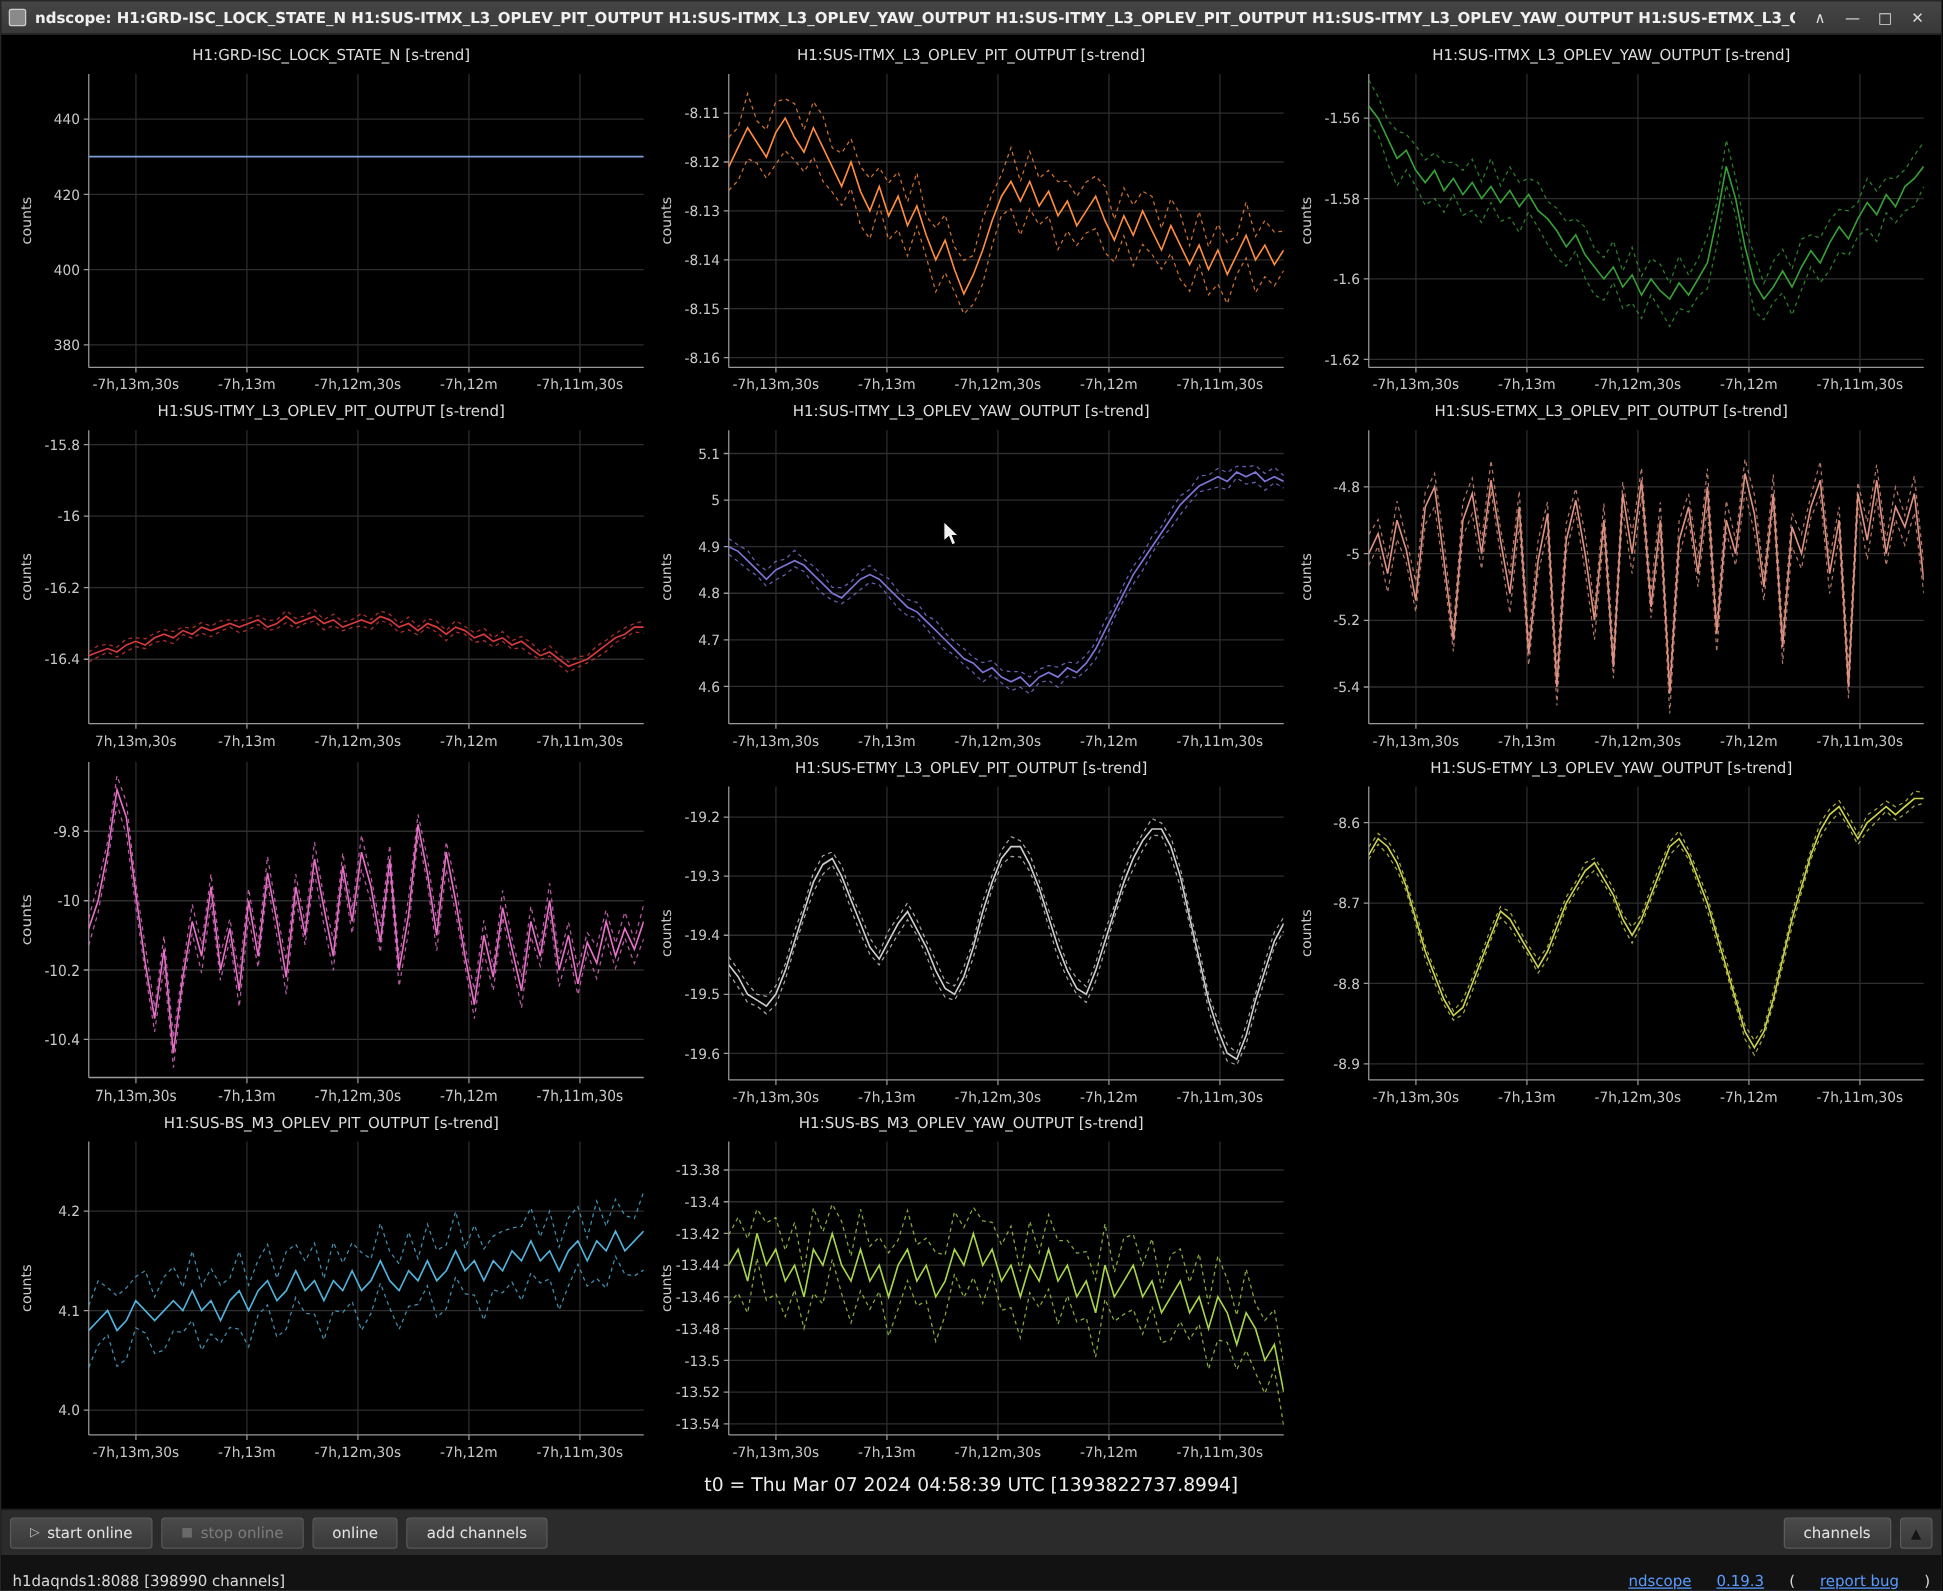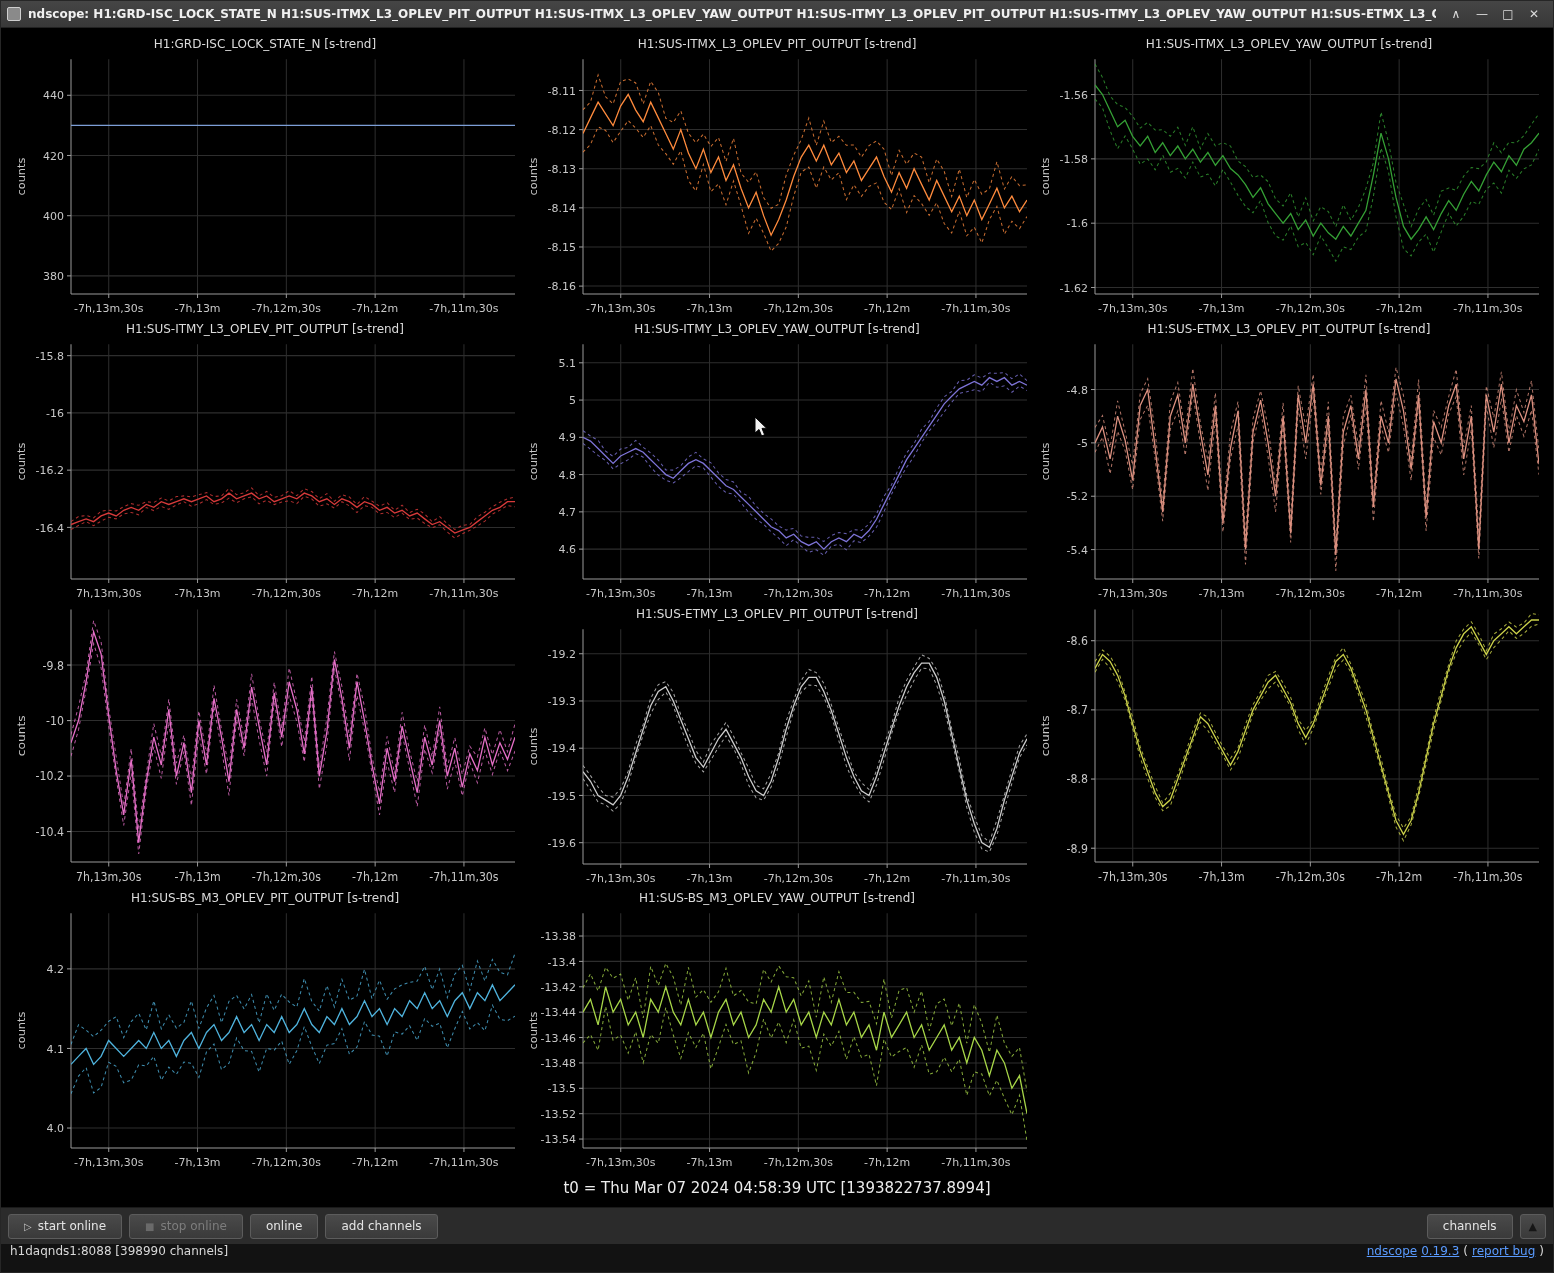--- a/index.html
+++ b/index.html
@@ -17,22 +17,22 @@
   .chart-svg text{fill:#c8c8c8;font-size:11px;font-family:"DejaVu Sans",sans-serif;}
   .t0-label{color:#ececec;font-size:15px;text-align:center;height:34px;line-height:30px;flex:none;}
   .toolbar{height:36px;background:#2b2b2b;display:flex;align-items:center;gap:7px;padding:0 7px;flex:none;border-top:1px solid #1a1a1a;}
   .btn{background:linear-gradient(#4a4a4a,#3a3a3a);border:1px solid #5c5c5c;border-radius:3px;color:#e4e4e4;font-size:12px;height:25px;padding:0 15px;font-family:inherit;display:inline-flex;align-items:center;gap:6px;cursor:default;}
   .btn .bicon{font-size:10px;color:#c0c0c0;}
   .btn.disabled{color:#7d7d7d;}
   .btn.disabled .bicon{color:#6a6a6a;}
   .spacer{flex:1;}
   .btn.expander{padding:0 8px;}
   .btn.expander .bicon{color:#161616;font-size:11px;}
-  .statusbar{height:28px;display:flex;align-items:flex-start;padding:0 9px;color:#d8d8d8;font-size:12px;flex:none;background:#121212;}
-  .statusbar .right{margin-left:auto;display:flex;gap:4px;align-items:center;}
+  .statusbar{height:28px;display:flex;align-items:flex-end;padding:0 9px;color:#d8d8d8;font-size:12px;flex:none;background:#121212;}
+  .statusbar .right{margin-left:auto;display:flex;gap:20px;align-items:center;}
   a.link{color:#5a9bff;text-decoration:underline;cursor:pointer;}
   .cursor-wrap{position:absolute;left:753px;top:415px;z-index:10;pointer-events:none;}
 </style>
 </head>
 <body>
 
 <div class="window">
 
   <div class="titlebar">
     <span class="win-icon"></span>
@@ -420,20 +420,21 @@
           <text x="12" y="122.5" text-anchor="middle" transform="rotate(-90 12 118.5)">counts</text>
           <g clip-path="url(#clip7)">
             <path d="M62.0,136.8L69.5,146.6L77.1,157.7L84.6,165.8L92.1,167.4L99.6,159.4L107.2,142.3L114.7,116.5L122.2,97.1L129.7,71.7L137.3,58.6L144.8,55.7L152.3,66.2L159.8,87.9L167.4,104.0L174.9,122.3L182.4,133.5L189.9,116.4L197.5,106.0L205.0,95.1L212.5,108.3L220.0,124.5L227.6,139.3L235.1,156.0L242.6,159.3L250.1,144.6L257.7,124.6L265.2,93.7L272.7,73.6L280.2,54.5L287.8,43.9L295.3,47.0L302.8,57.3L310.3,77.9L317.9,100.5L325.4,121.4L332.9,143.0L340.4,153.4L348.0,159.9L355.5,141.9L363.0,116.7L370.5,97.3L378.1,71.3L385.6,54.5L393.1,41.6L400.6,29.8L408.2,33.3L415.7,44.2L423.2,68.0L430.7,101.2L438.3,130.2L445.8,165.6L453.3,186.0L460.8,204.7L468.4,211.0L475.9,189.5L483.4,165.5L490.9,140.6L498.5,117.7L506.0,106.2" fill="none" stroke="#cccccc" stroke-width="1" stroke-dasharray="3,3" opacity="0.8"></path>
             <path d="M62.0,149.6L69.5,160.3L77.1,172.2L84.6,174.9L92.1,180.9L99.6,173.9L107.2,154.6L114.7,129.4L122.2,107.2L129.7,86.8L137.3,72.9L144.8,65.8L152.3,79.3L159.8,100.1L167.4,119.0L174.9,134.9L182.4,143.0L189.9,131.4L197.5,119.2L205.0,108.1L212.5,120.1L220.0,135.4L227.6,155.7L235.1,168.1L242.6,170.4L250.1,157.6L257.7,137.2L265.2,109.3L272.7,84.0L280.2,65.7L287.8,59.1L295.3,59.5L302.8,70.8L310.3,88.2L317.9,113.3L325.4,137.4L332.9,153.6L340.4,165.7L348.0,172.1L355.5,155.7L363.0,131.5L370.5,106.4L378.1,84.6L385.6,68.7L393.1,54.4L400.6,42.8L408.2,43.0L415.7,59.2L423.2,82.3L430.7,111.8L438.3,143.1L445.8,177.4L453.3,201.3L460.8,217.4L468.4,220.5L475.9,204.2L483.4,178.6L490.9,154.1L498.5,129.2L506.0,116.8" fill="none" stroke="#cccccc" stroke-width="1" stroke-dasharray="3,3" opacity="0.8"></path>
             <path d="M62.0,142.9L69.5,152.1L77.1,165.8L84.6,170.3L92.1,174.9L99.6,165.8L107.2,147.5L114.7,124.7L122.2,101.8L129.7,79.0L137.3,65.3L144.8,60.7L152.3,74.4L159.8,92.7L167.4,111.0L174.9,129.2L182.4,138.4L189.9,124.7L197.5,111.0L205.0,101.8L212.5,115.5L220.0,129.2L227.6,147.5L235.1,161.2L242.6,165.8L250.1,152.1L257.7,129.2L265.2,101.8L272.7,79.0L280.2,60.7L287.8,51.6L295.3,51.6L302.8,65.3L310.3,83.6L317.9,106.4L325.4,129.2L332.9,147.5L340.4,161.2L348.0,165.8L355.5,147.5L363.0,124.7L370.5,101.8L378.1,79.0L385.6,60.7L393.1,47.0L400.6,37.9L408.2,37.9L415.7,51.6L423.2,74.4L430.7,106.4L438.3,138.4L445.8,170.3L453.3,193.2L460.8,211.4L468.4,216.0L475.9,197.7L483.4,170.3L490.9,147.5L498.5,124.7L506.0,111.0" fill="none" stroke="#cccccc" stroke-width="1.3"></path>
           </g>
         </svg>
     </div>
 
     <div class="chart-cell">
+      <div class="chart-title">H1:SUS-ETMY_L3_OPLEV_YAW_OUTPUT [s-trend]</div>
       <svg class="chart-svg" viewBox="0 0 512 256" preserveAspectRatio="none">
           <defs>
             <clipPath id="clip8">
               <rect x="62" y="5" width="444" height="227"></rect>
             </clipPath>
           </defs>
           <line x1="99.74000000000001" y1="5" x2="99.74000000000001" y2="232" stroke="#2e2e2e" stroke-width="1"></line>
           <line x1="188.54" y1="5" x2="188.54" y2="232" stroke="#2e2e2e" stroke-width="1"></line>
           <line x1="277.34000000000003" y1="5" x2="277.34000000000003" y2="232" stroke="#2e2e2e" stroke-width="1"></line>
           <line x1="366.14000000000004" y1="5" x2="366.14000000000004" y2="232" stroke="#2e2e2e" stroke-width="1"></line>

